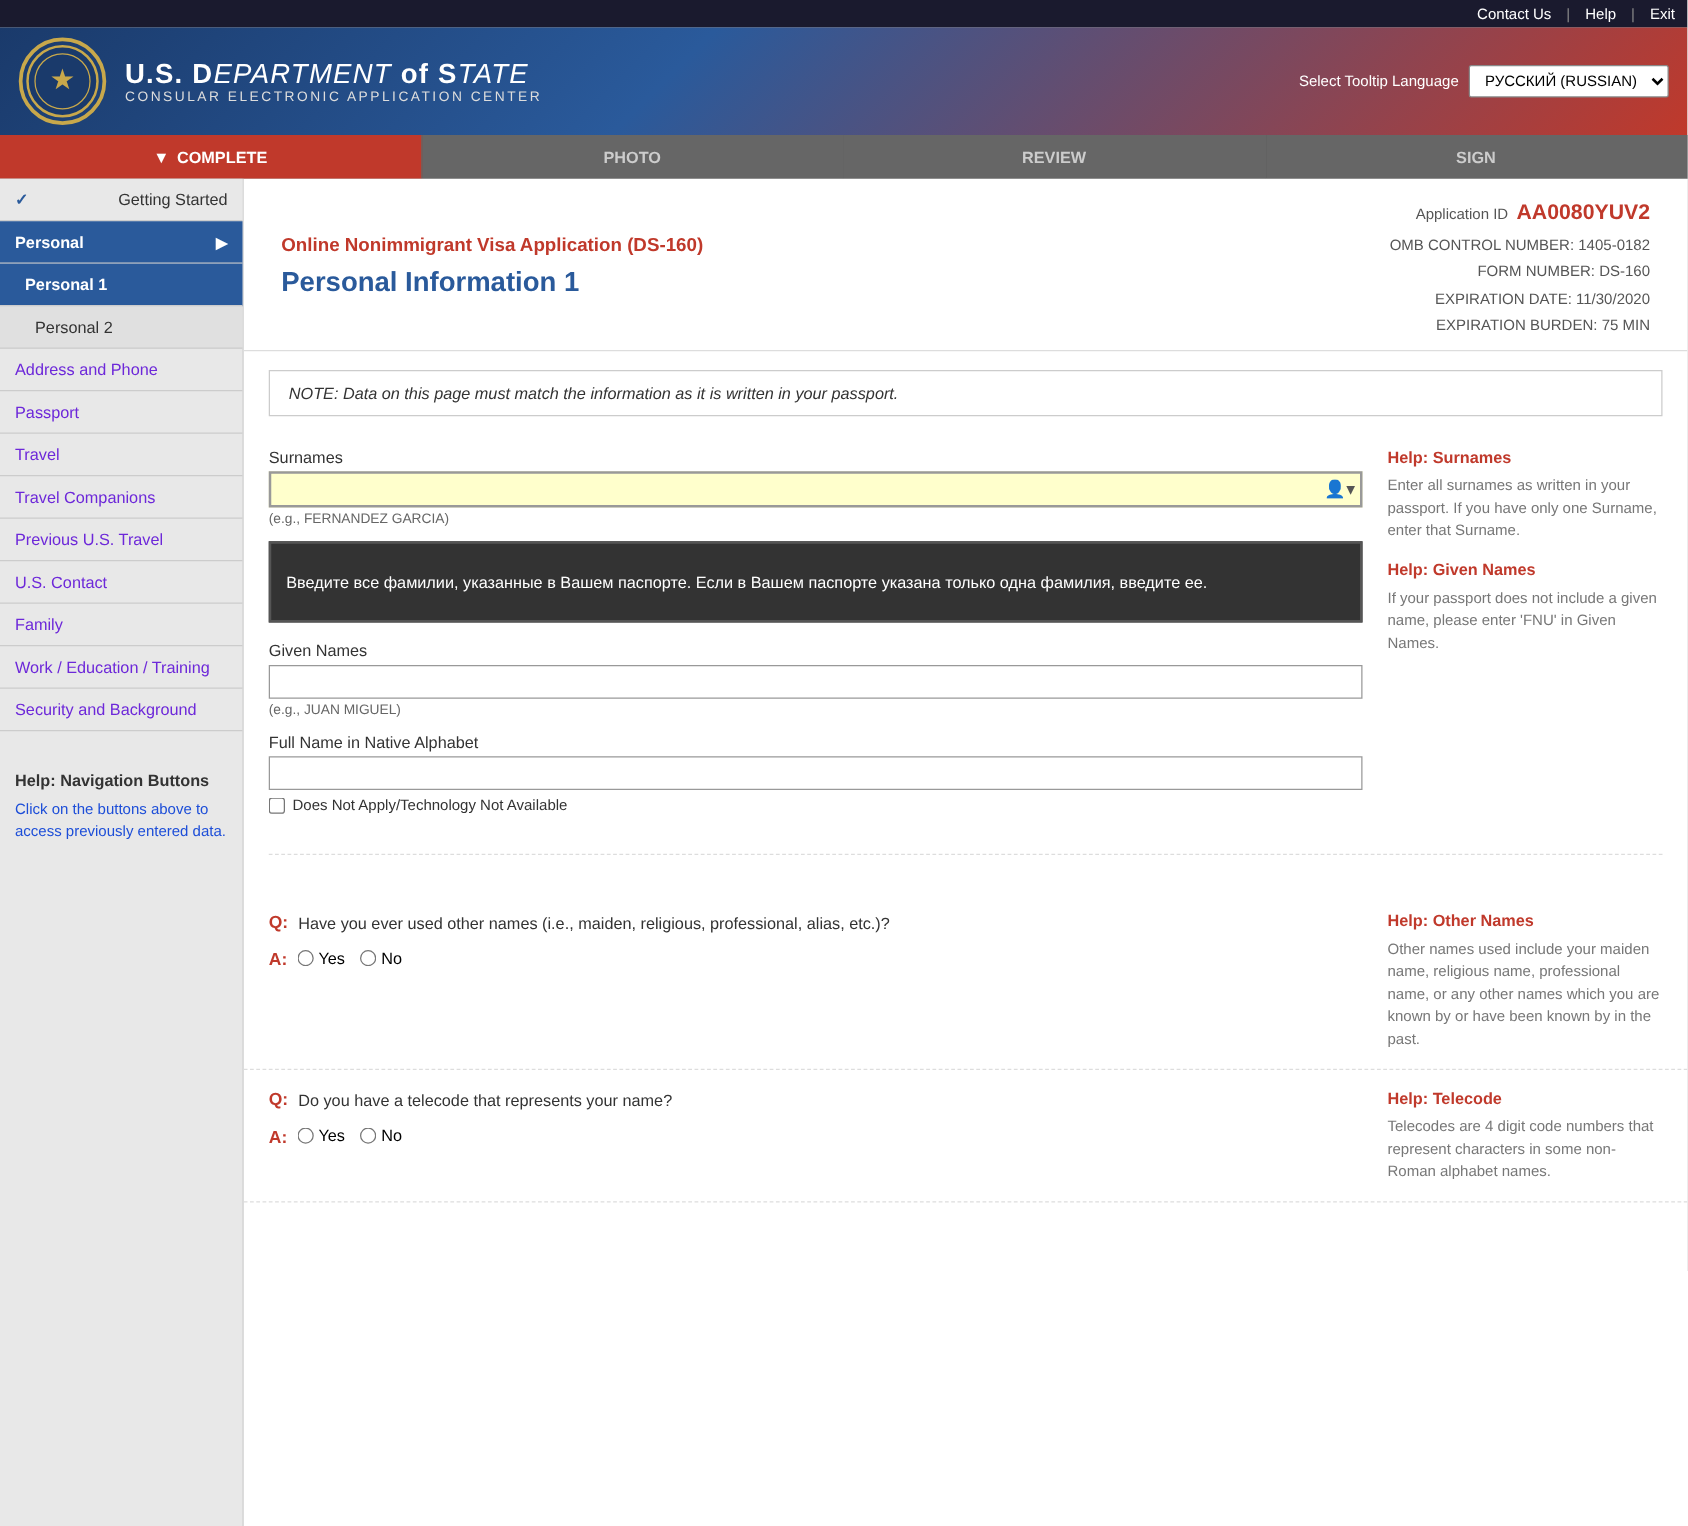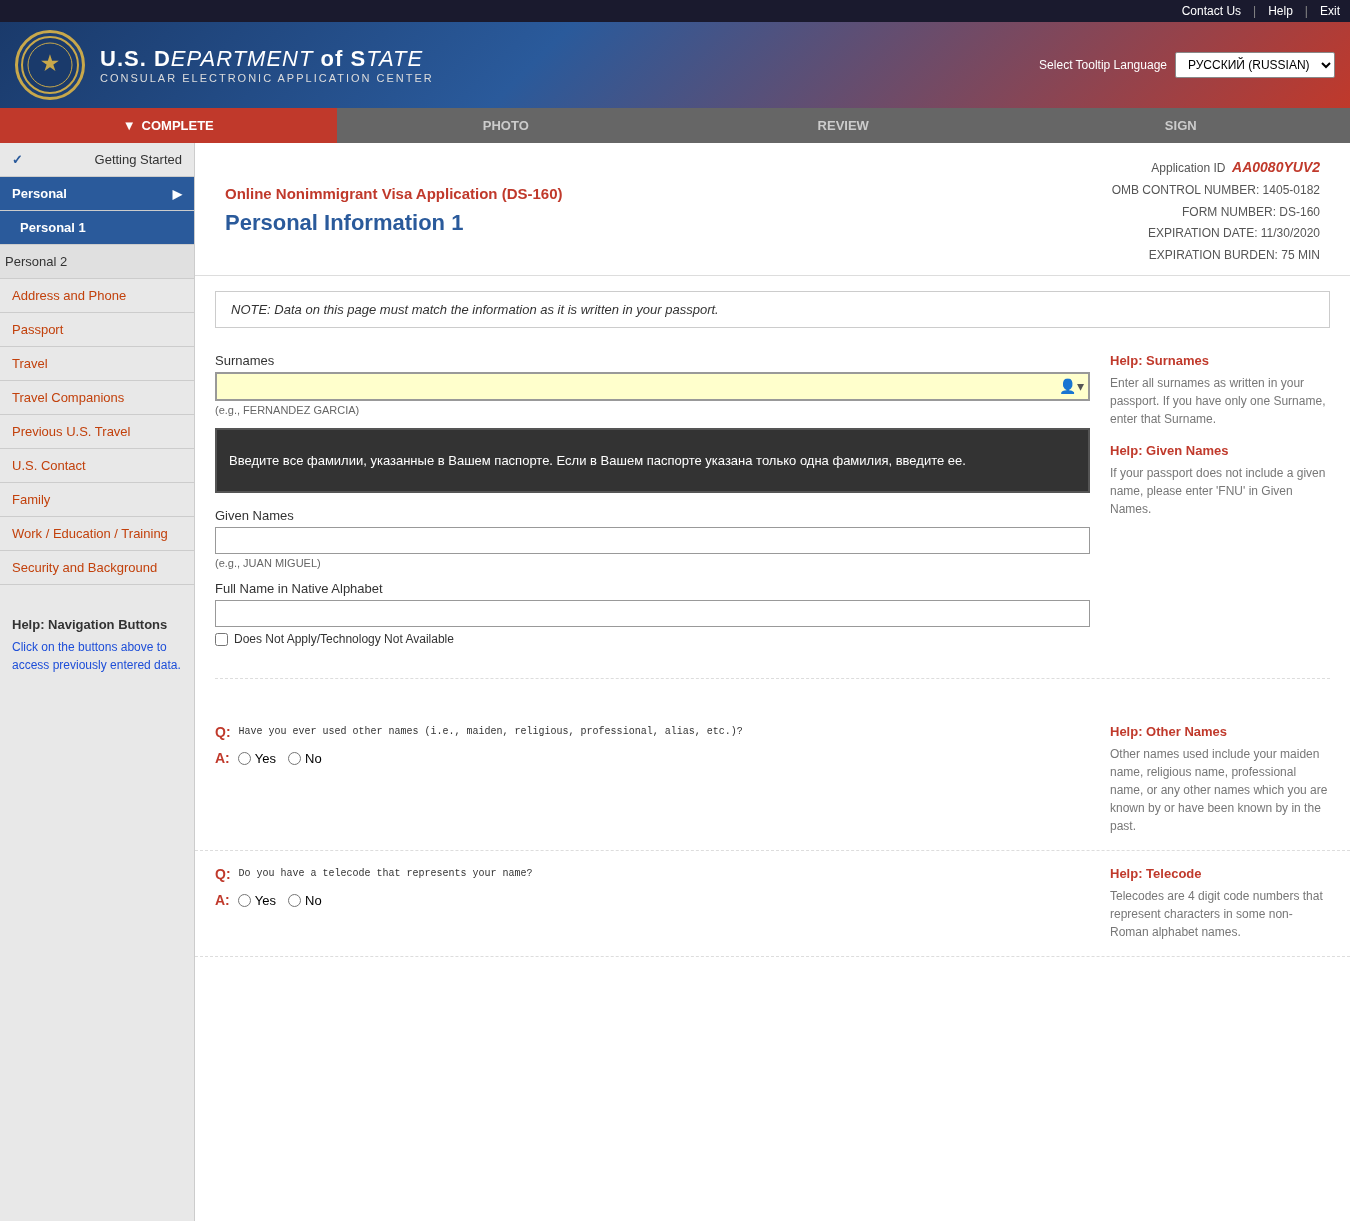--- a/index.html
+++ b/index.html
@@ -78,35 +78,35 @@
       width: 195px;
       background: #e8e8e8;
       flex-shrink: 0;
       border-right: 1px solid #ccc;
     }
     .sidebar-item {
       padding: 9px 12px;
       border-bottom: 1px solid #ccc;
       cursor: pointer;
       font-size: 13px;
-      color: #c2410c;
+      color: #6d28d9;
       display: flex; align-items: center; justify-content: space-between;
     }
     .sidebar-item.active-section {
       background: #2a5a9b; color: white; font-weight: bold;
     }
     .sidebar-item.completed {
       background: #e8e8e8; color: #333;
     }
     .sidebar-item.completed::before { content: '✓ '; color: #2a5a9b; font-weight: bold; }
     .sidebar-item.sub-item {
       padding-left: 20px; background: #2a5a9b; color: white; font-weight: bold;
     }
     .sidebar-item.sub-item-inactive {
-      padding-left: 5px; background: #e0e0e0; color: #333;
+      padding-left: 28px; background: #e0e0e0; color: #333;
     }
     .sidebar-item .arrow { font-size: 12px; }
     .sidebar-bottom {
       padding: 12px; margin-top: 20px;
     }
     .sidebar-bottom .help-title { font-weight: bold; font-size: 13px; color: #333; margin-bottom: 6px; }
     .sidebar-bottom p { font-size: 12px; color: #1d4ed8; line-height: 1.5; }
 
     
     .content {
@@ -125,21 +125,21 @@
       padding: 12px 30px 8px;
       border-bottom: 1px solid #ddd;
       display: flex;
       justify-content: space-between;
       align-items: center;
     }
     .page-title-section {}
     .page-subtitle { color: #c0392b; font-size: 15px; font-weight: bold; margin-bottom: 4px; }
     .page-title { color: #2a5a9b; font-size: 22px; font-weight: bold; margin-top: 8px; }
     .page-meta { text-align: right; font-size: 12px; color: #555; line-height: 1.8; }
-    .app-id { color: #c0392b; font-weight: bold; font-size: 14px; font-style: italic; }
+    .app-id { color: #c0392b; font-weight: bold; font-size: 17px; }
 
     
     .note-box {
       margin: 15px 20px;
       border: 1px solid #ccc;
       padding: 10px 15px;
       background: white;
       font-size: 13px;
       color: #333;
       font-style: italic;
@@ -198,21 +198,21 @@
     .qa-section {
       padding: 15px 20px;
       border-bottom: 1px dashed #ddd;
       margin: 0;
     }
     .qa-row { display: flex; gap: 20px; }
     .qa-left { flex: 1; }
     .qa-right { width: 220px; flex-shrink: 0; }
     .question { display: flex; gap: 8px; margin-bottom: 10px; }
     .q-label { color: #c0392b; font-weight: bold; font-size: 14px; flex-shrink: 0; }
-    .q-text { font-size: 10px; color: #333; line-height: 1.5; font-family: Liberation Mono, monospace; }
+    .q-text { font-size: 13px; color: #333; line-height: 1.5; }
     .answer { display: flex; gap: 8px; align-items: center; }
     .a-label { color: #c0392b; font-weight: bold; font-size: 14px; flex-shrink: 0; }
     .radio-group { display: flex; gap: 12px; align-items: center; }
     .radio-option { display: flex; align-items: center; gap: 4px; font-size: 13px; }
   </style>
 </head>
 <body>
 
 <div class="top-bar">
   <a>Contact Us</a>

